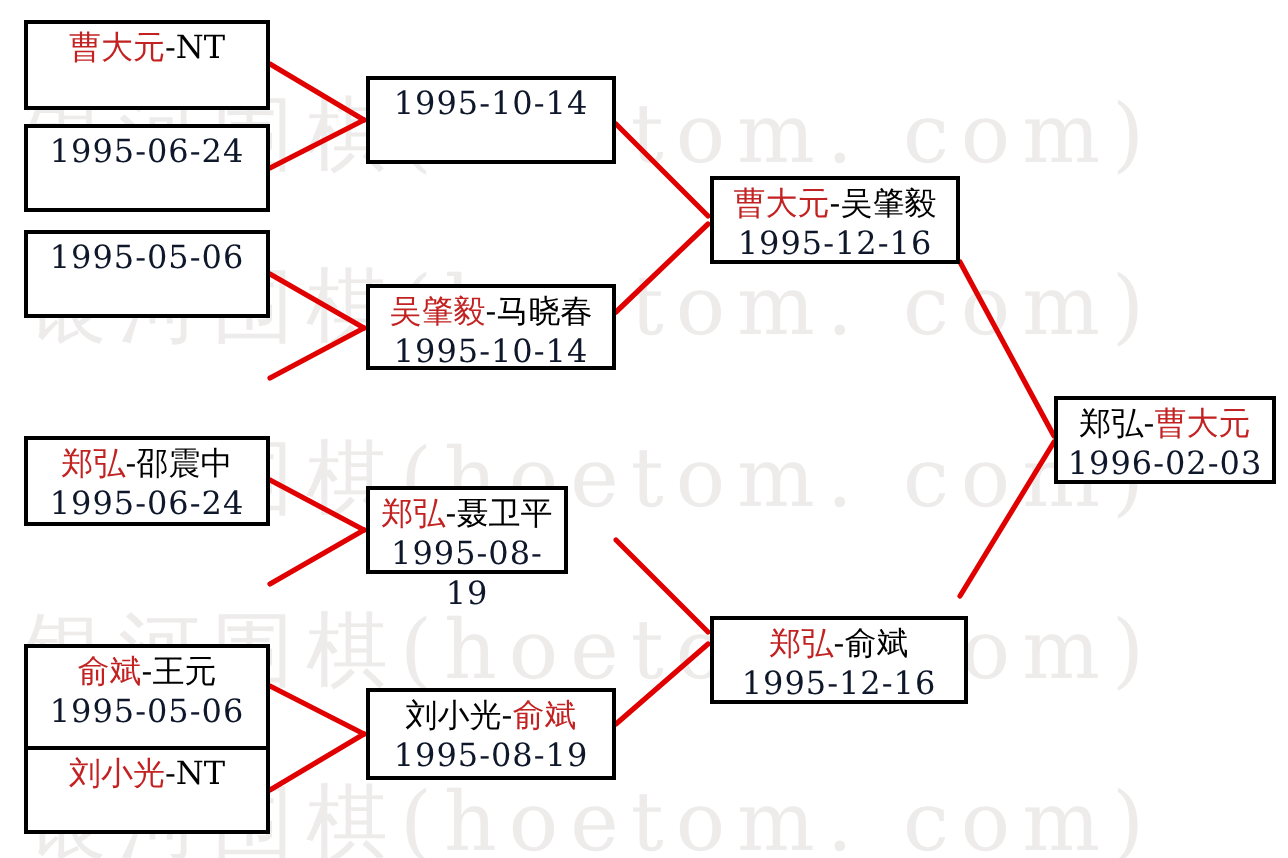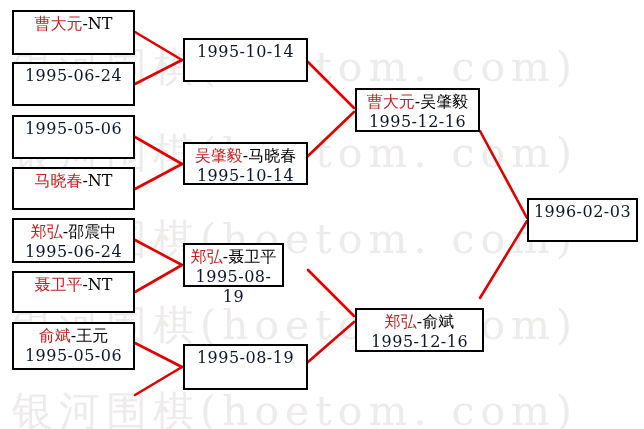--- a/index.html
+++ b/index.html
@@ -61,66 +61,64 @@
   </div>
 
   <div class="box" style="left:12px;top:62px;width:123px;height:44px">
     <div class="l2">1995-06-24</div>
   </div>
 
   <div class="box" style="left:12px;top:115px;width:123px;height:44px">
     <div class="l2">1995-05-06</div>
   </div>
 
-  <div class="box" style="left:12px;top:167px;width:123px;height:43px">
-    <div class="l1"><span class="red">马晓春</span><span>-</span><span class="blk">NT</span></div>
-    <div class="l2"></div>
-  </div>
 
   <div class="box" style="left:12px;top:218px;width:123px;height:45px">
     <div class="l1"><span class="red">郑弘</span><span>-</span><span class="blk">邵震中</span></div>
     <div class="l2">1995-06-24</div>
   </div>
 
-  <div class="box" style="left:12px;top:271px;width:123px;height:42px">
-    <div class="l1"><span class="red">聂卫平</span><span>-</span><span class="blk">NT</span></div>
-    <div class="l2"></div>
-  </div>
 
-  <div class="box" style="left:12px;top:322px;width:123px;height:48px">
+  <div class="box" style="left:12px;top:322px;width:123px;height:61px">
     <div class="l1"><span class="red">俞斌</span><span>-</span><span class="blk">王元</span></div>
     <div class="l2">1995-05-06</div>
   </div>
 
+  <div class="box" style="left:12px;top:373px;width:123px;height:44px">
+    <div class="l1"><span class="red">刘小光</span><span>-</span><span class="blk">NT</span></div>
+    <div class="l2"></div>
+  </div>
 
   <div class="box" style="left:183px;top:38px;width:125px;height:44px">
     <div class="l2">1995-10-14</div>
   </div>
 
   <div class="box" style="left:183px;top:142px;width:125px;height:43px">
     <div class="l1"><span class="red">吴肇毅</span><span>-</span><span class="blk">马晓春</span></div>
     <div class="l2">1995-10-14</div>
   </div>
 
   <div class="box" style="left:183px;top:243px;width:101px;height:44px">
     <div class="l1"><span class="red">郑弘</span><span>-</span><span class="blk">聂卫平</span></div>
     <div class="l2">1995-08-19</div>
   </div>
 
   <div class="box" style="left:183px;top:344px;width:125px;height:46px">
+    <div class="l1"><span class="blk">刘小光</span><span>-</span><span class="red">俞斌</span></div>
     <div class="l2">1995-08-19</div>
   </div>
 
   <div class="box" style="left:355px;top:88px;width:125px;height:44px">
     <div class="l1"><span class="red">曹大元</span><span>-</span><span class="blk">吴肇毅</span></div>
     <div class="l2">1995-12-16</div>
   </div>
 
   <div class="box" style="left:355px;top:308px;width:129px;height:44px">
     <div class="l1"><span class="red">郑弘</span><span>-</span><span class="blk">俞斌</span></div>
     <div class="l2">1995-12-16</div>
   </div>
 
   <div class="box" style="left:527px;top:198px;width:111px;height:44px">
+    <div class="l1"><span class="blk">郑弘</span><span>-</span><span class="red">曹大元</span></div>
     <div class="l2">1996-02-03</div>
   </div>
 
 </div>
 
 </body></html>

